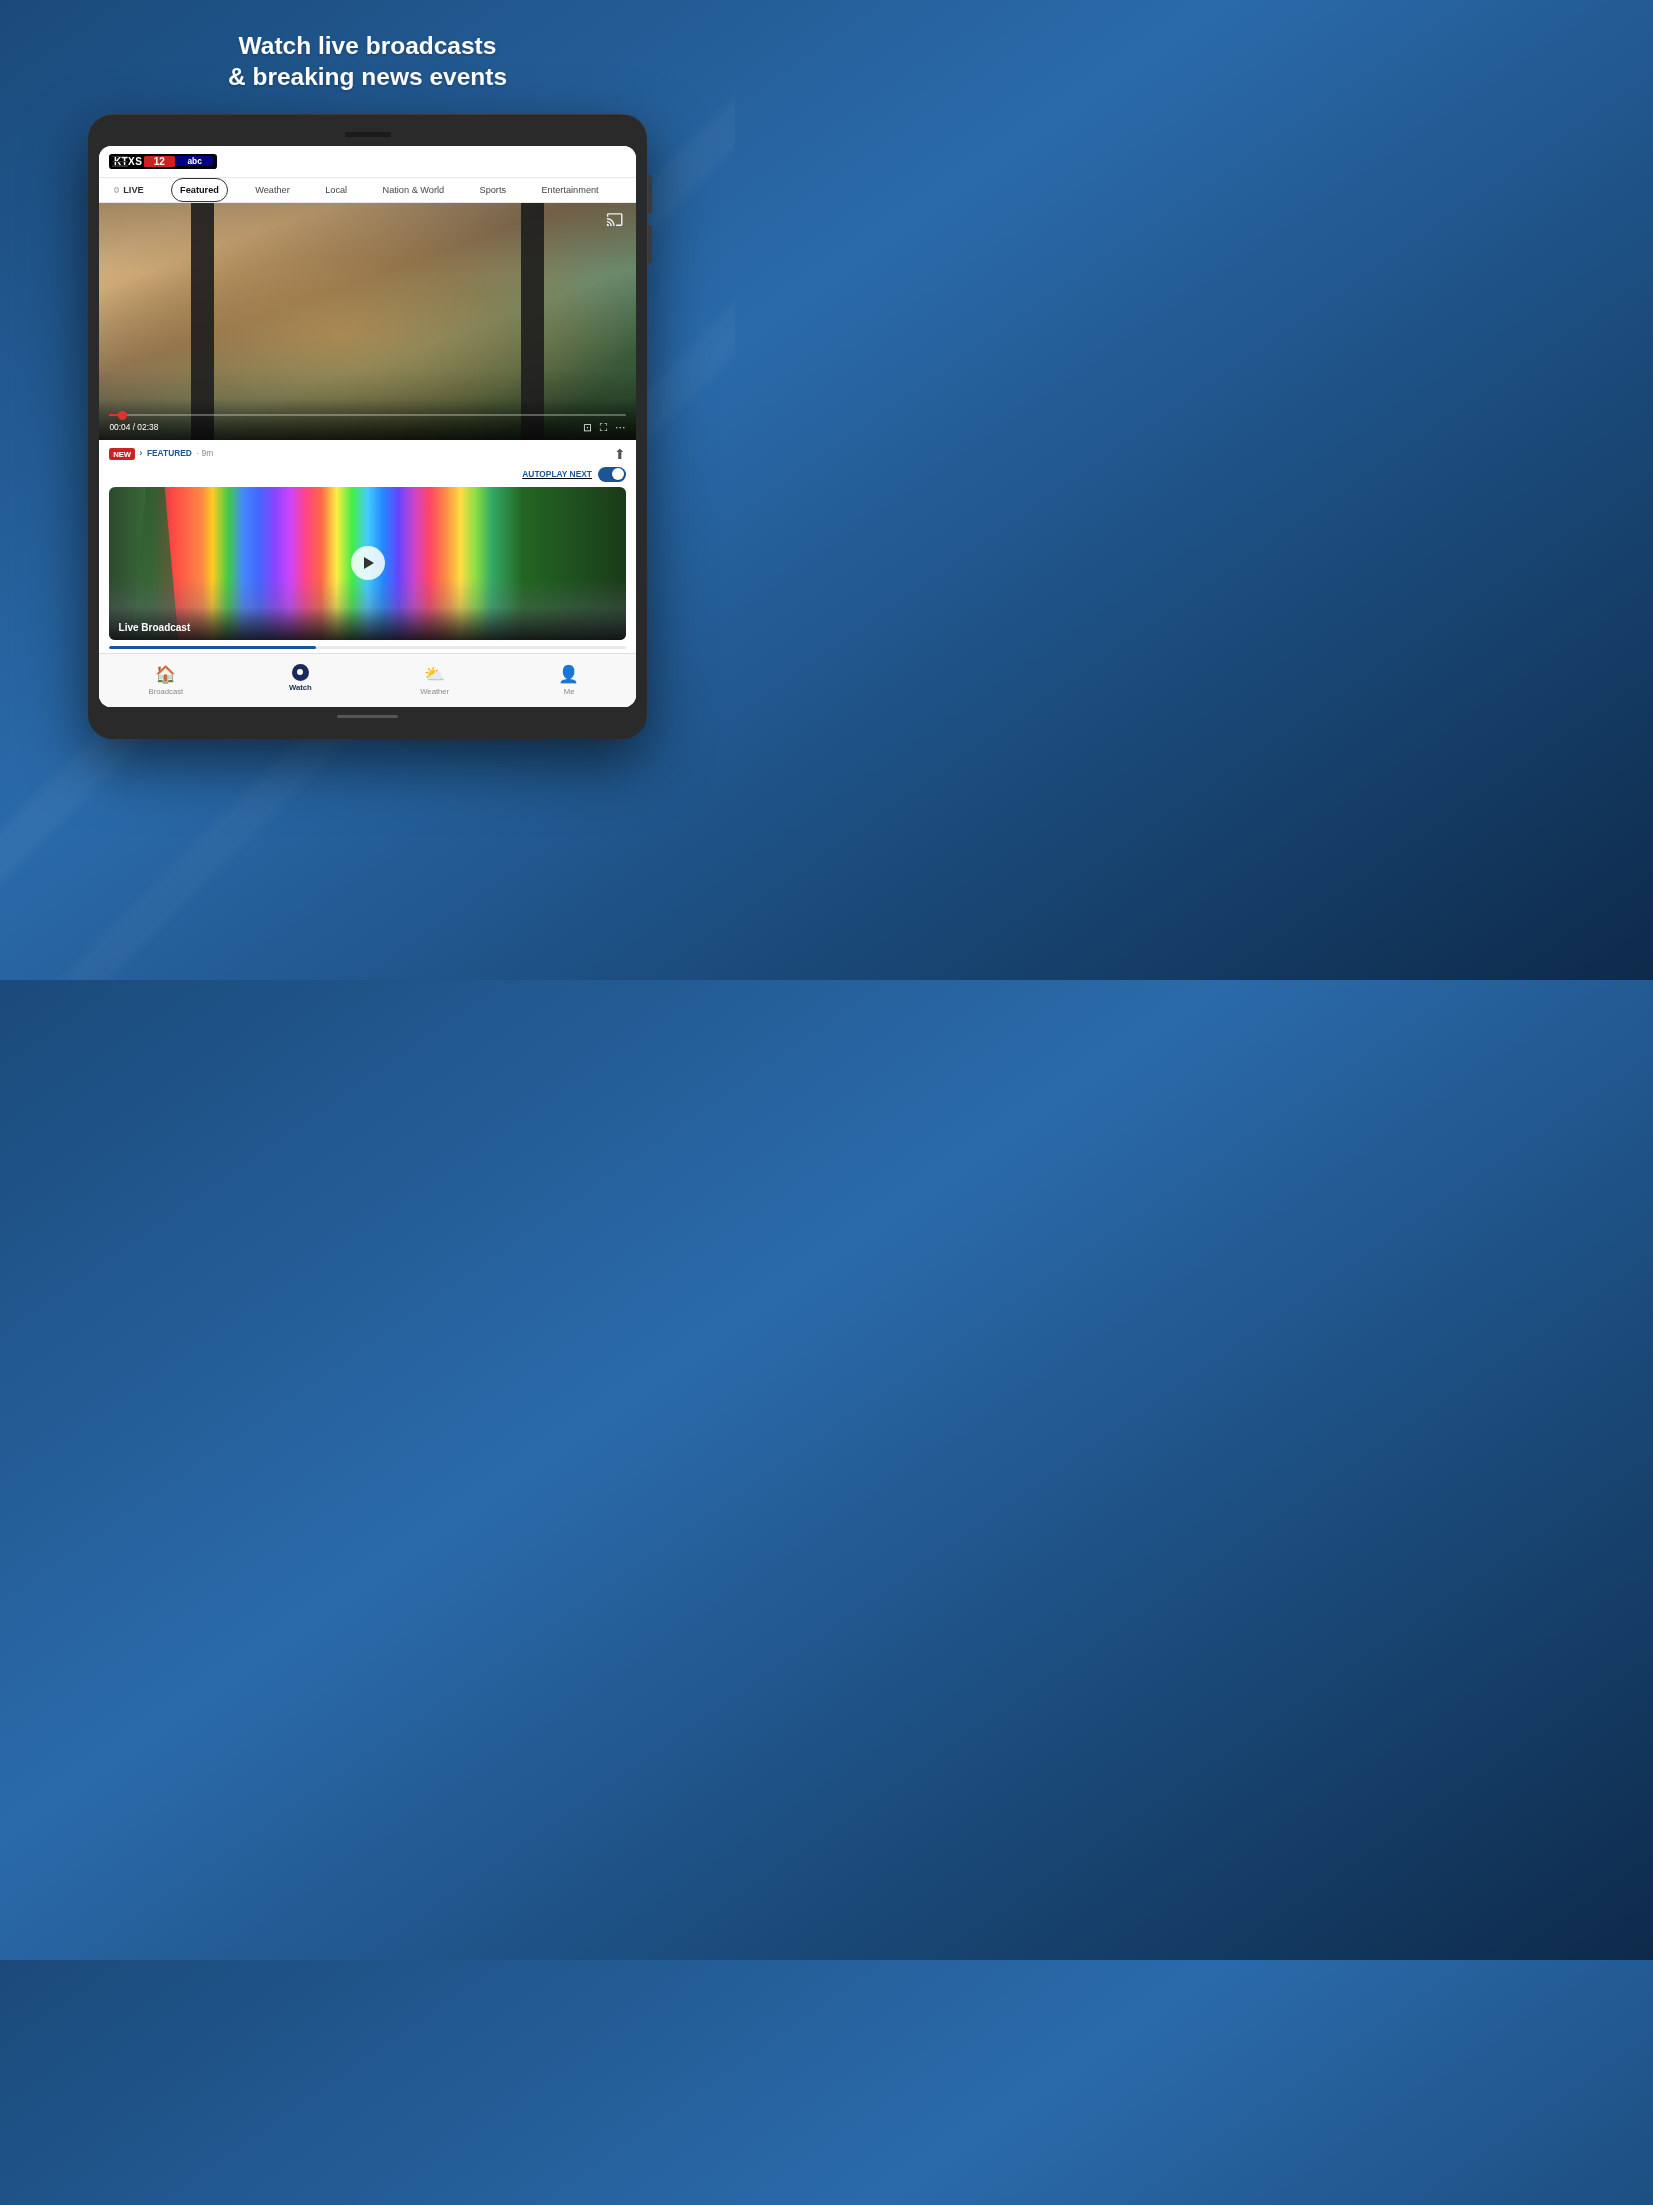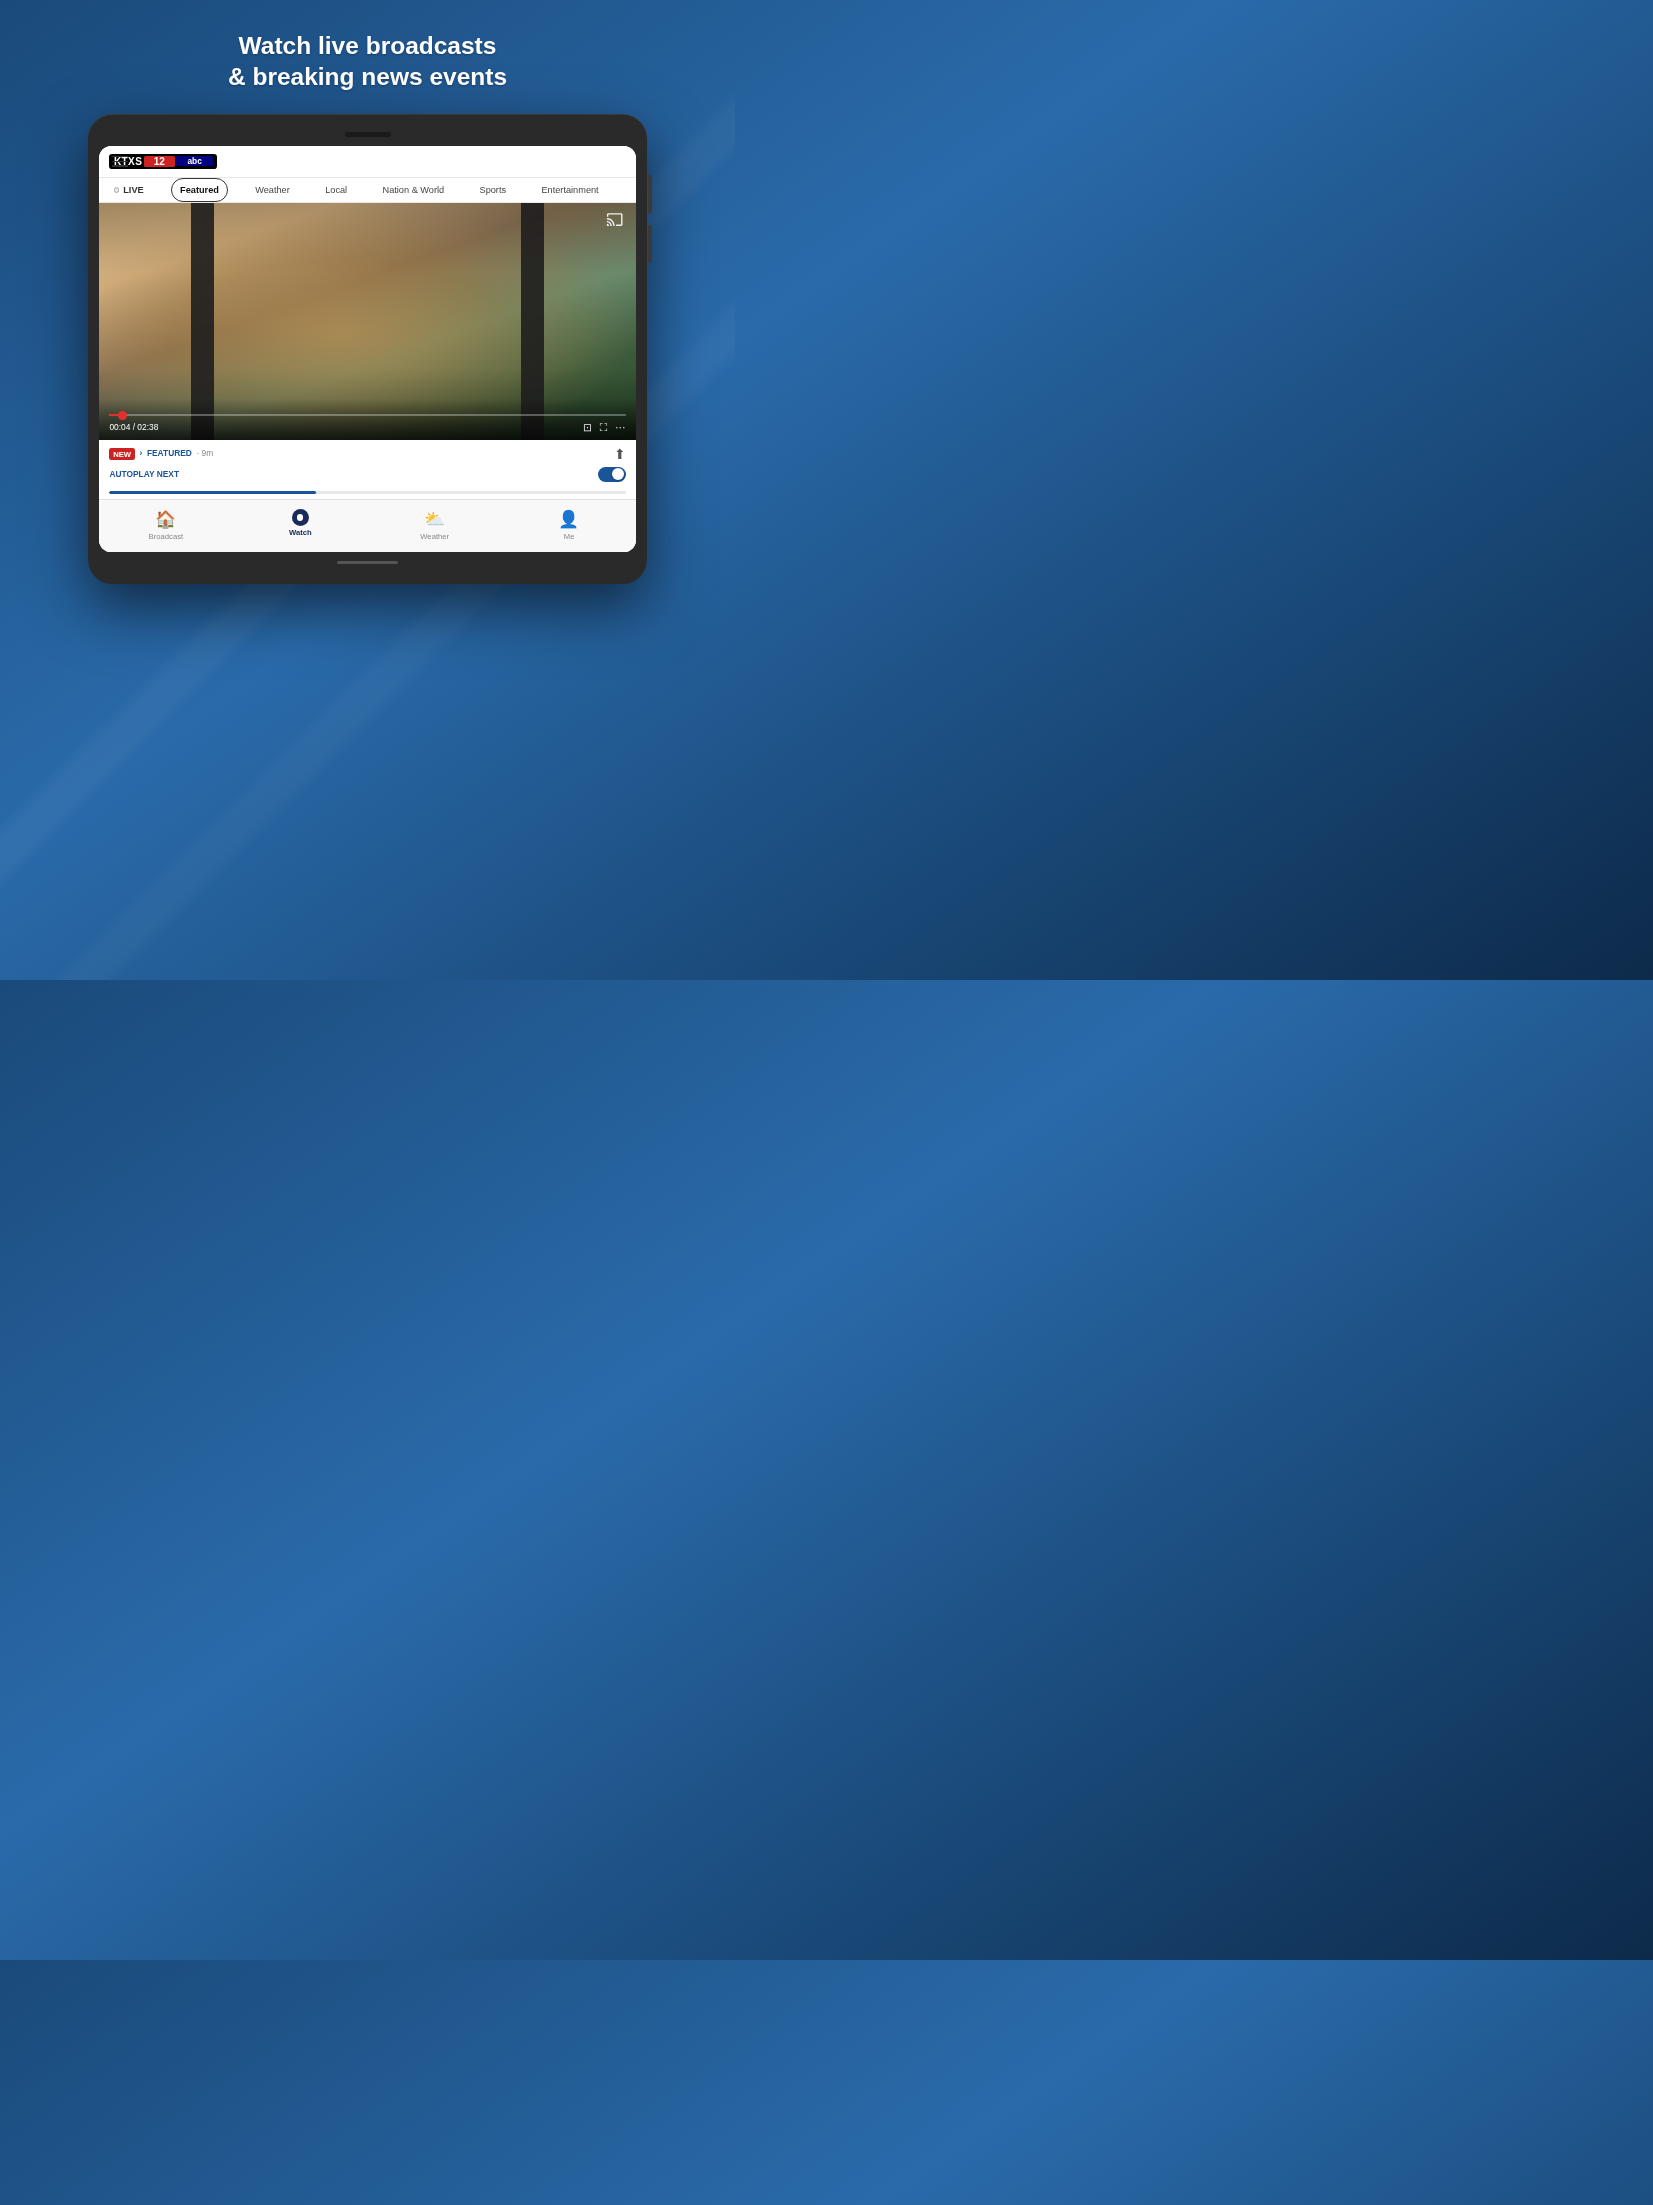--- a/index.html
+++ b/index.html
@@ -335,23 +335,24 @@
 
     .share-icon {
       color: #555;
       font-size: 13.8px;
       cursor: pointer;
     }
 
     .autoplay-row {
       display: flex;
       align-items: center;
-      justify-content: space-between;
+      justify-content: flex-end;
       gap: 6.1px;
       padding: 1.5px 10.7px 4.6px;
+      text-decoration: underline;
     }
 
     .autoplay-label {
       font-size: 8.4px;
       font-weight: 600;
       color: #1a5599;
     }
 
     .toggle-switch {
       width: 27.6px;
@@ -664,20 +665,33 @@
         <span class="share-icon">⬆</span>
       </div>
 
       <div class="autoplay-row">
         <span class="autoplay-label">AUTOPLAY NEXT</span>
         <div class="toggle-switch">
           <div class="toggle-knob"></div>
         </div>
       </div>
 
+      <div class="thumb-card">
+        <div class="thumb-image">
+          <div class="thumb-image-inner"></div>
+          <div class="thumb-tree"></div>
+          <div class="thumb-street"></div>
+          <div class="play-overlay">
+            <div class="play-triangle"></div>
+          </div>
+          <div class="thumb-caption">
+            <span>Live Broadcast</span>
+          </div>
+        </div>
+      </div>
 
       <div class="scroll-indicator">
         <div class="scroll-indicator-fill"></div>
       </div>
 
       <div class="bottom-nav">
 
         <div class="nav-item">
           <span class="nav-icon">🏠</span>
           <span class="nav-label">Broadcast</span>

